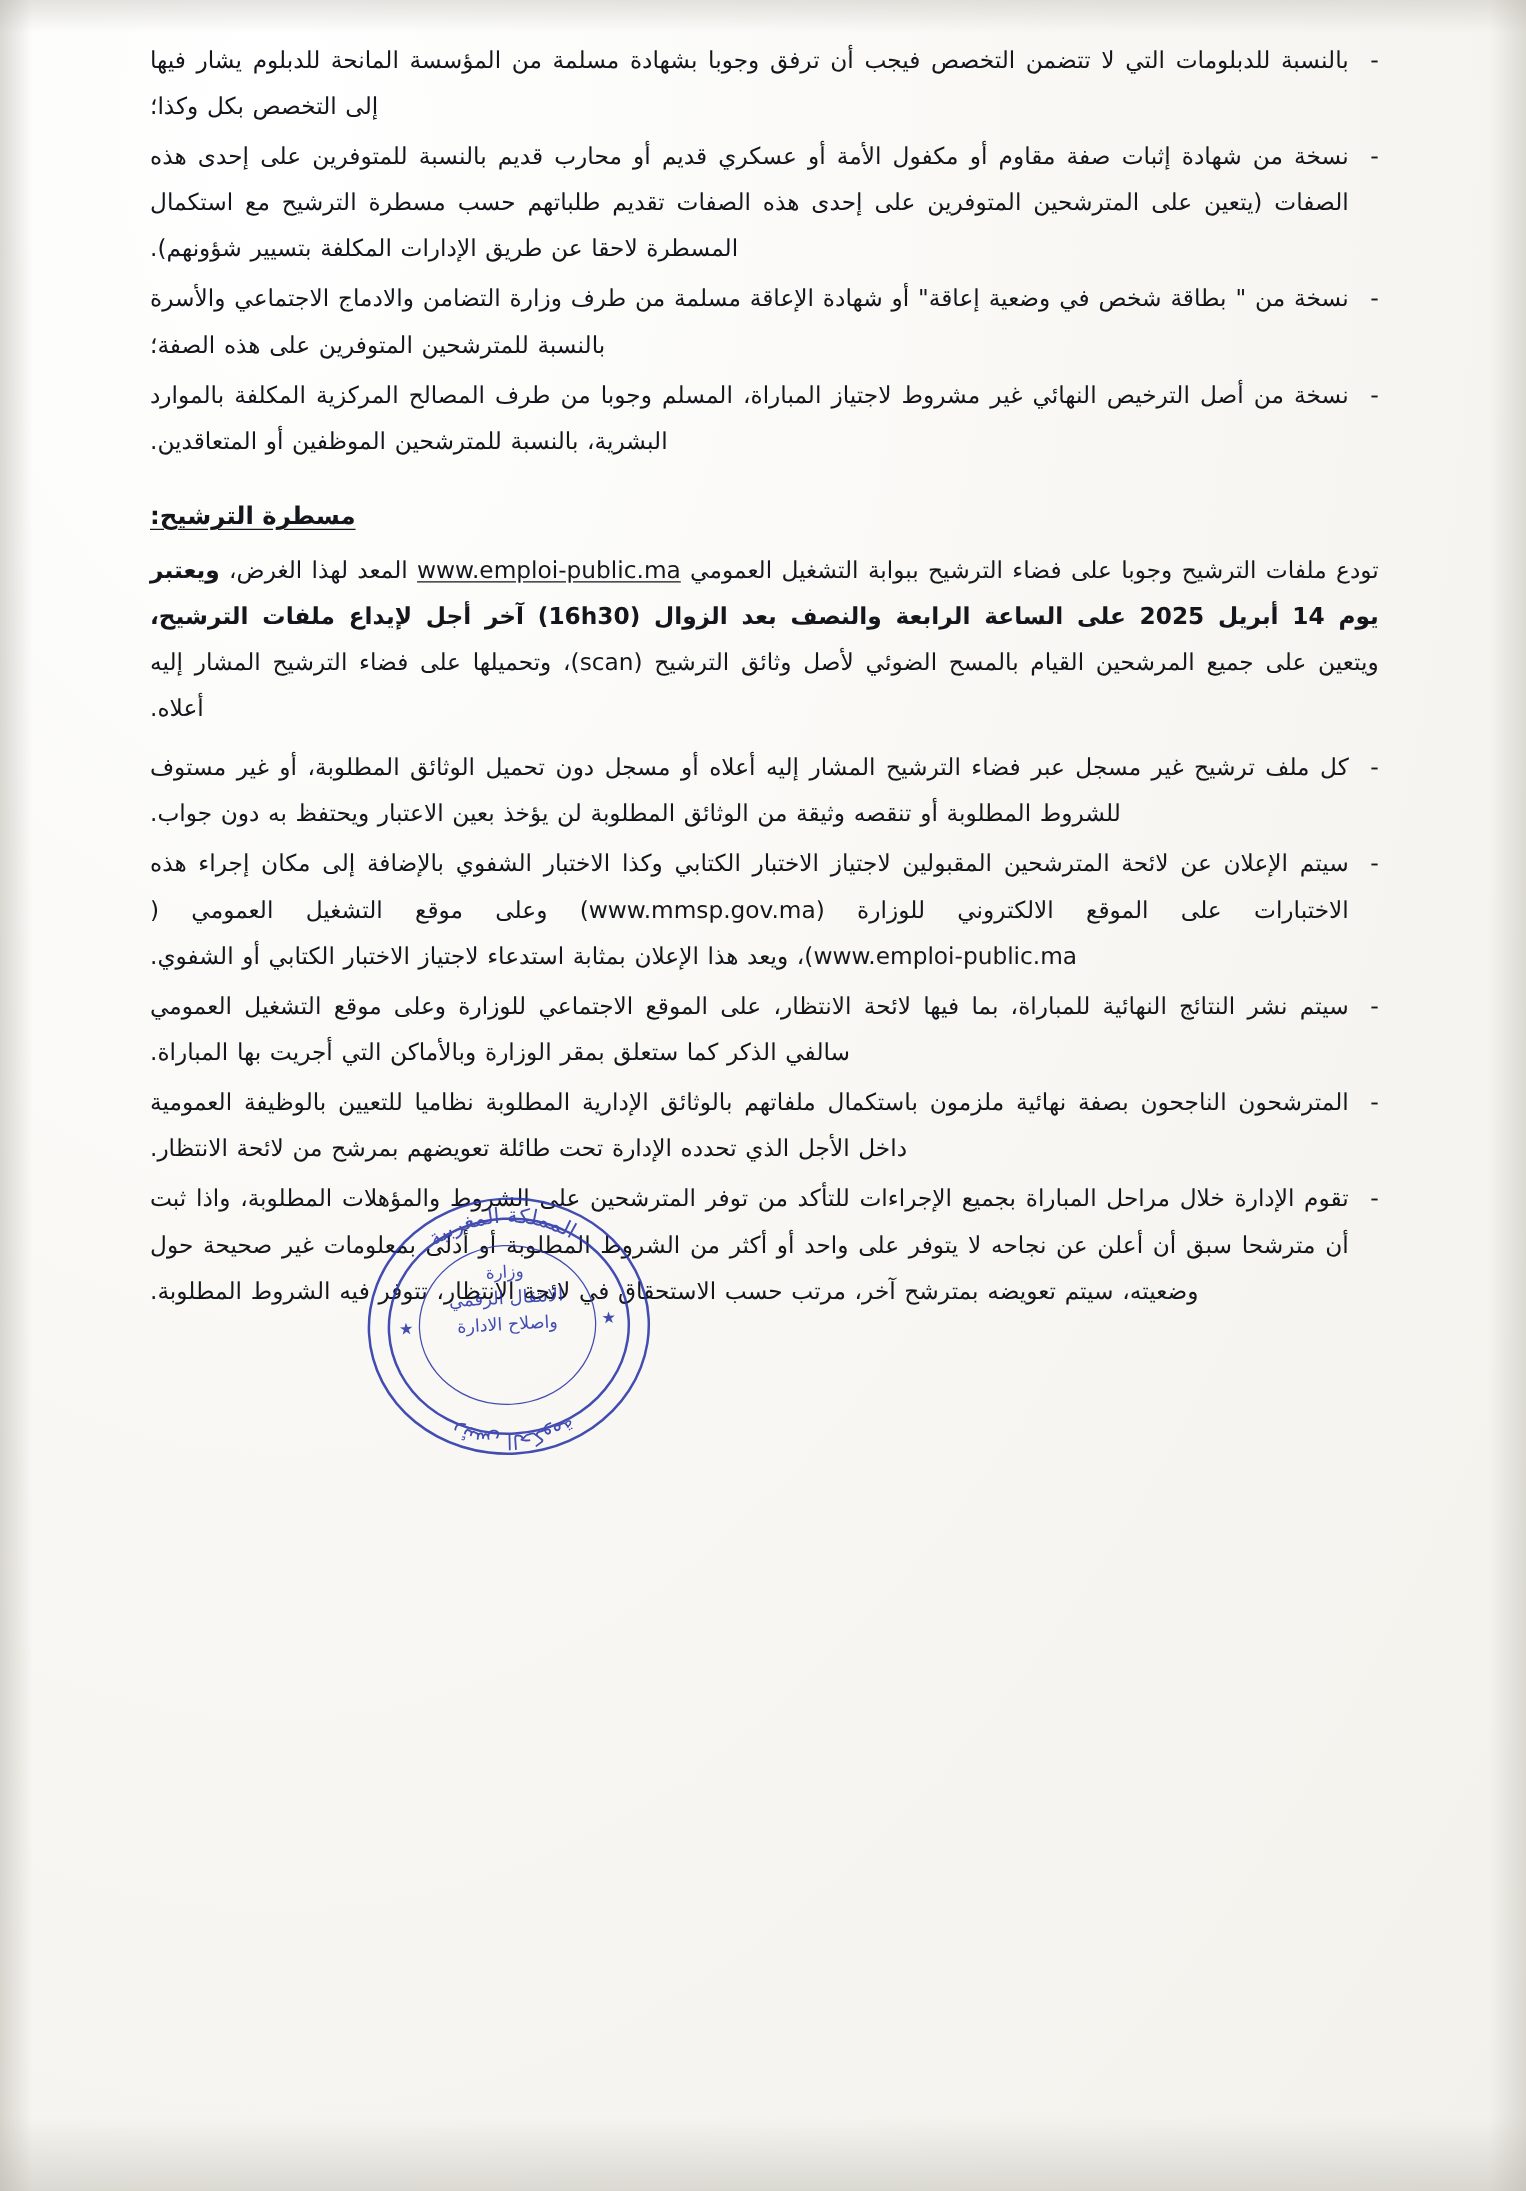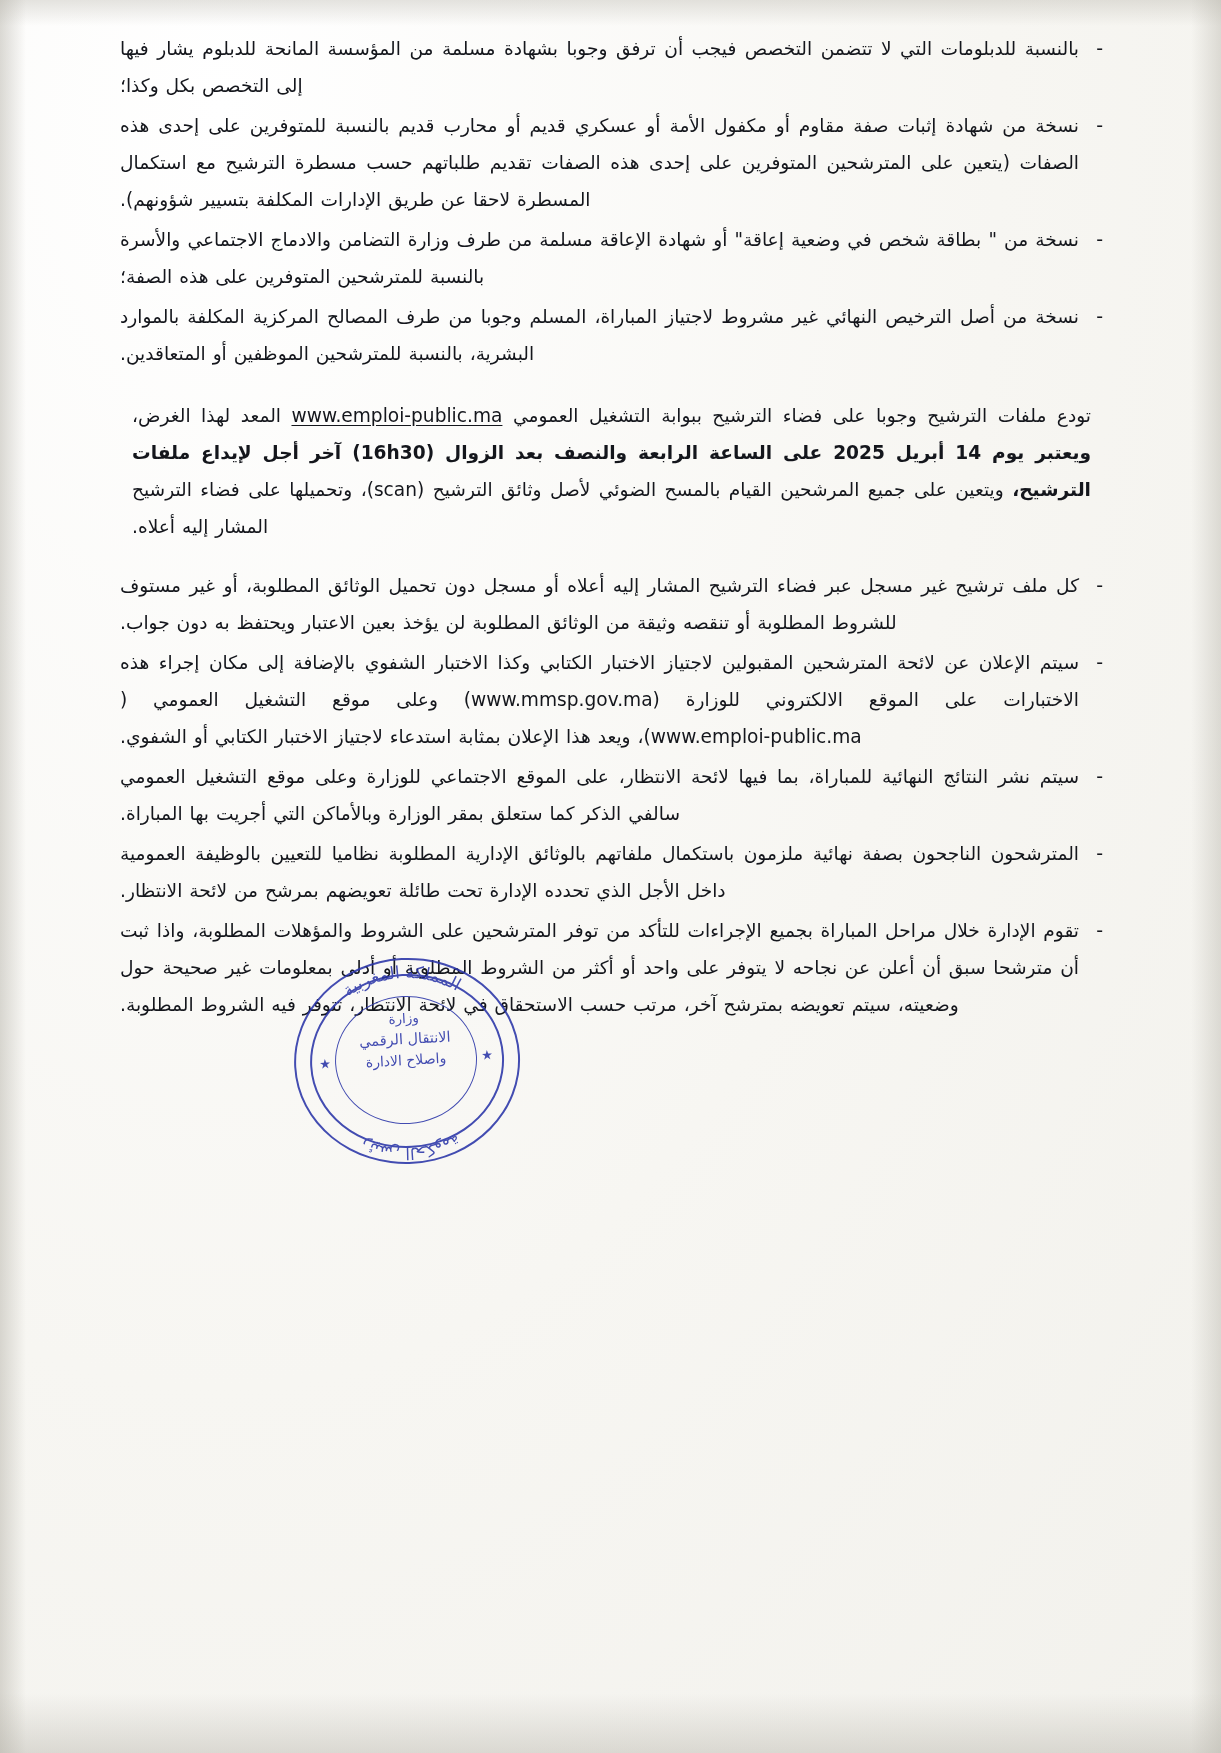--- a/index.html
+++ b/index.html
@@ -85,21 +85,21 @@
     margin: 16px 0 14px 0;
     text-align: left;
     text-decoration: underline;
     text-underline-offset: 4px;
     letter-spacing: 0;
   }
 
   p.para {
     font-size: 18.6px;
     line-height: 37px;
-    margin: 12px;
+    margin: 0;
     text-align: justify;
     text-align-last: left;
     word-spacing: 1px;
   }
   .ltr {
     direction: ltr;
     unicode-bidi: embed;
     display: inline-block;
   }
   .uline { text-decoration: underline; text-underline-offset: 3px; }
@@ -192,20 +192,21 @@
         <span class="body">نسخة من " بطاقة  شخص في وضعية إعاقة" أو شهادة الإعاقة مسلمة من طرف وزارة التضامن والادماج الاجتماعي والأسرة بالنسبة للمترشحين المتوفرين على هذه الصفة؛</span>
       </li>
       <li class="bullet-item">
         <span class="dash">-</span>
         <span class="body">نسخة من أصل الترخيص النهائي غير مشروط لاجتياز المباراة، المسلم وجوبا من طرف المصالح المركزية المكلفة بالموارد البشرية، بالنسبة للمترشحين الموظفين أو المتعاقدين.</span>
       </li>
     </ul>
 
     <div class="spacer-sm"></div>
 
+    <h2 class="section-heading">مسطرة الترشيح:</h2>
 
     <p class="para">
       <span>تودع ملفات الترشيح وجوبا على فضاء الترشيح ببوابة التشغيل العمومي </span><span class="ltr uline">www.emploi-public.ma</span><span> المعد لهذا الغرض، </span><span class="bold">ويعتبر يوم 14 أبريل 2025 على الساعة الرابعة والنصف بعد الزوال (16h30) آخر أجل لإيداع ملفات الترشيح،</span><span> ويتعين على جميع المرشحين القيام بالمسح الضوئي لأصل وثائق الترشيح (</span><span class="ltr">scan</span><span>)، وتحميلها على فضاء الترشيح المشار إليه أعلاه.</span>
     </p>
 
     <div class="spacer-sm"></div>
 
 
     <ul class="bullet-list">
       <li class="bullet-item">

